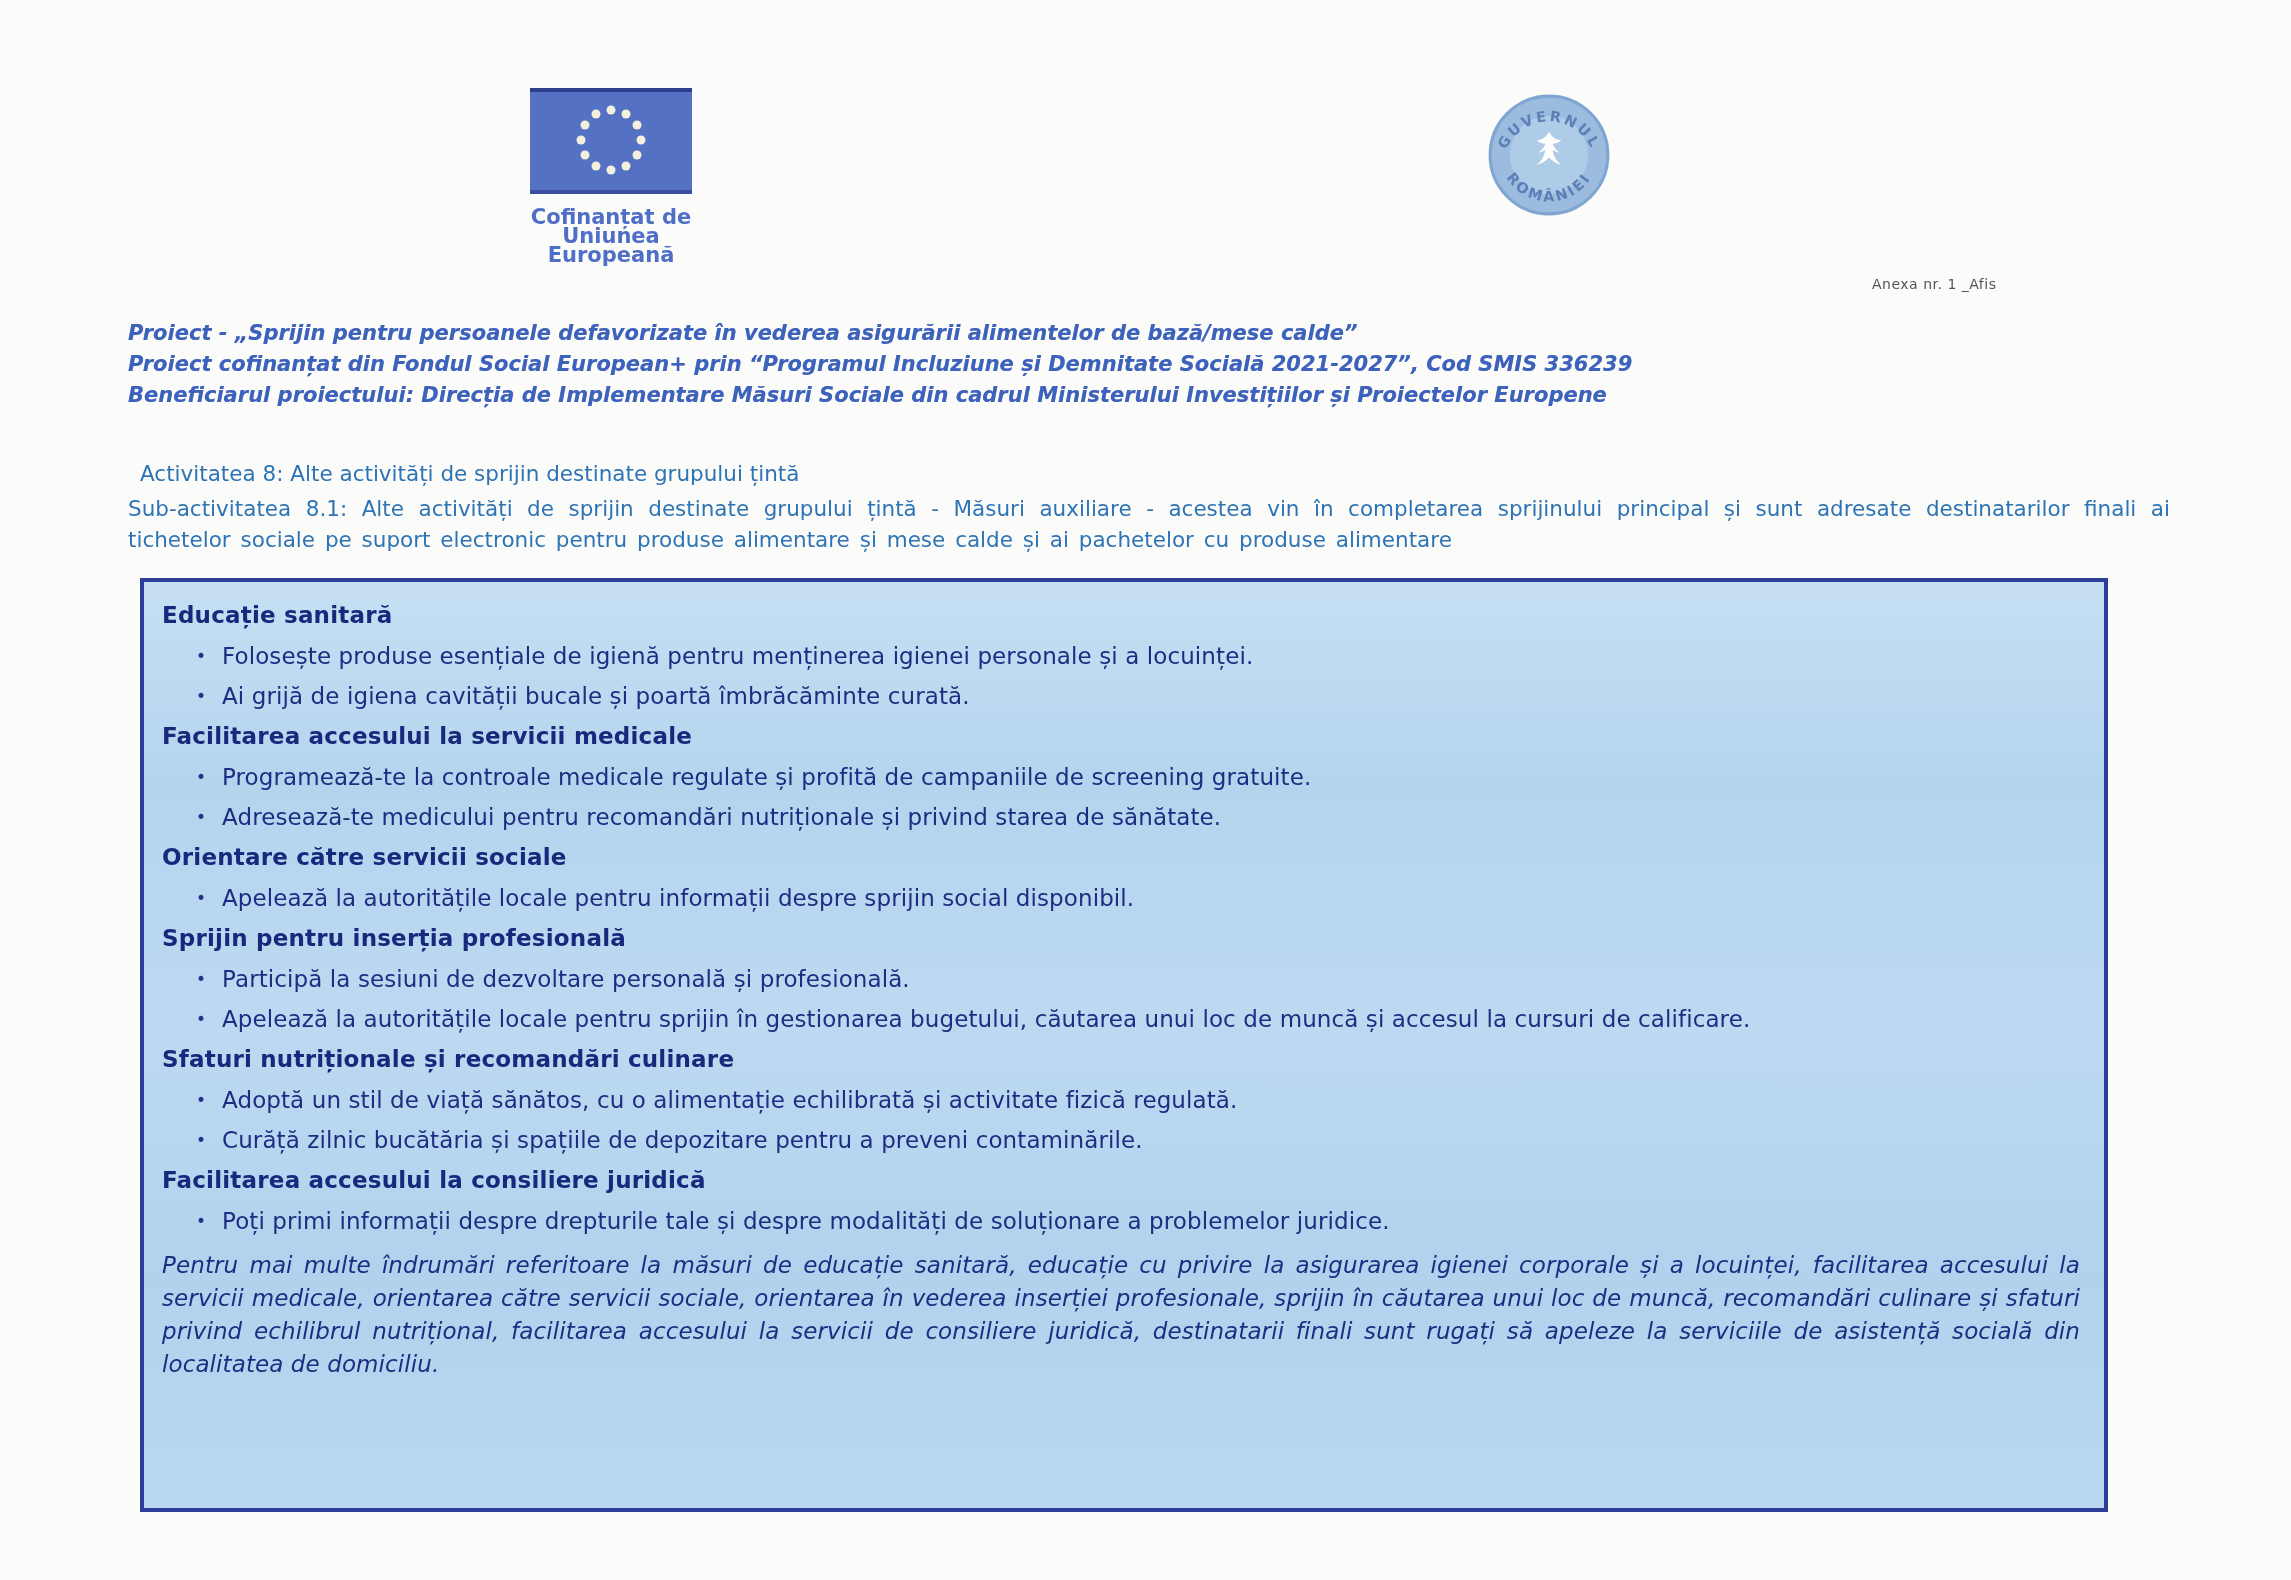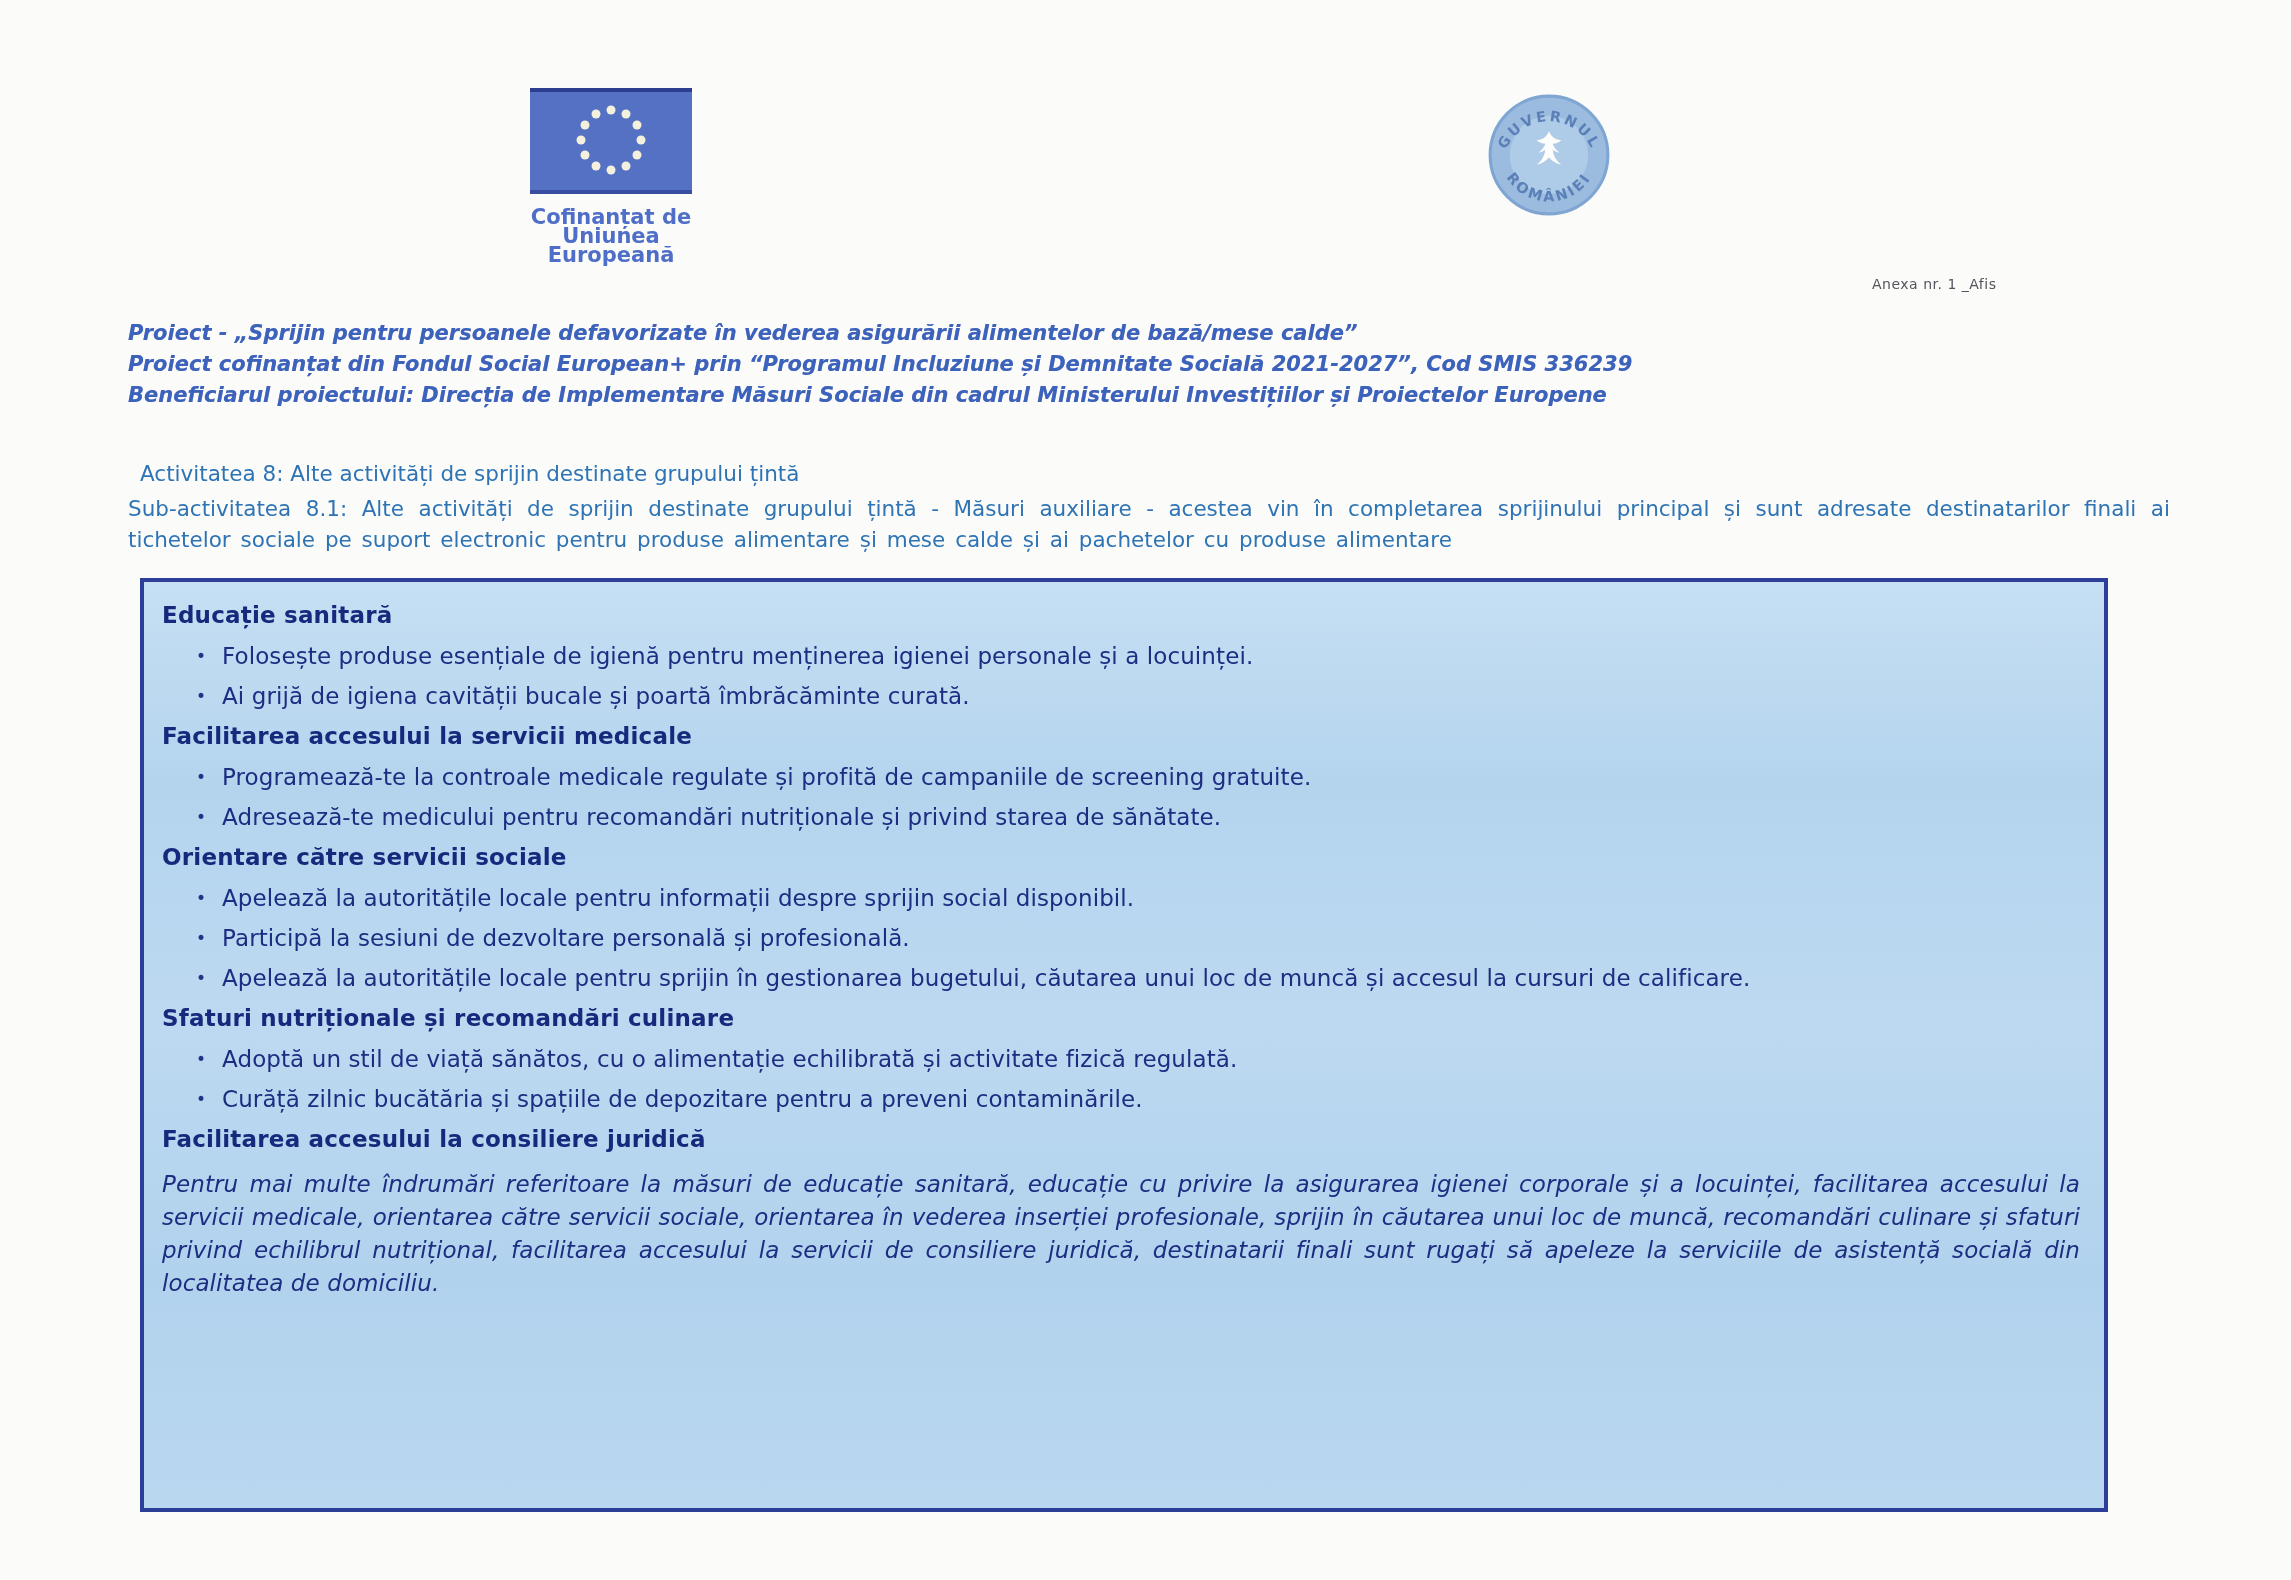--- a/index.html
+++ b/index.html
@@ -146,32 +146,36 @@
   </div>
 
   <div class="section">
     <div class="box-heading">Orientare către servicii sociale</div>
     <ul>
       <li>Apelează la autoritățile locale pentru informații despre sprijin social disponibil.</li>
     </ul>
   </div>
 
   <div class="section">
+    <div class="box-heading">Sprijin pentru inserția profesională</div>
     <ul>
       <li>Participă la sesiuni de dezvoltare personală și profesională.</li>
       <li>Apelează la autoritățile locale pentru sprijin în gestionarea bugetului, căutarea unui loc de muncă și accesul la cursuri de calificare.</li>
     </ul>
   </div>
 
   <div class="section">
     <div class="box-heading">Sfaturi nutriționale și recomandări culinare</div>
     <ul>
       <li>Adoptă un stil de viață sănătos, cu o alimentație echilibrată și activitate fizică regulată.</li>
       <li>Curăță zilnic bucătăria și spațiile de depozitare pentru a preveni contaminările.</li>
     </ul>
   </div>
 
   <div class="section">
     <div class="box-heading">Facilitarea accesului la consiliere juridică</div>
+    <ul>
+      <li>Poți primi informații despre drepturile tale și despre modalități de soluționare a problemelor juridice.</li>
+    </ul>
   </div>
 
   <p class="box-footer">Pentru mai multe îndrumări referitoare la măsuri de educație sanitară, educație cu privire la asigurarea igienei corporale și a locuinței, facilitarea accesului la servicii medicale, orientarea către servicii sociale, orientarea în vederea inserției profesionale, sprijin în căutarea unui loc de muncă, recomandări culinare și sfaturi privind echilibrul nutrițional, facilitarea accesului la servicii de consiliere juridică, destinatarii finali sunt rugați să apeleze la serviciile de asistență socială din localitatea de domiciliu.</p>
 </div>
 
 </body></html>

